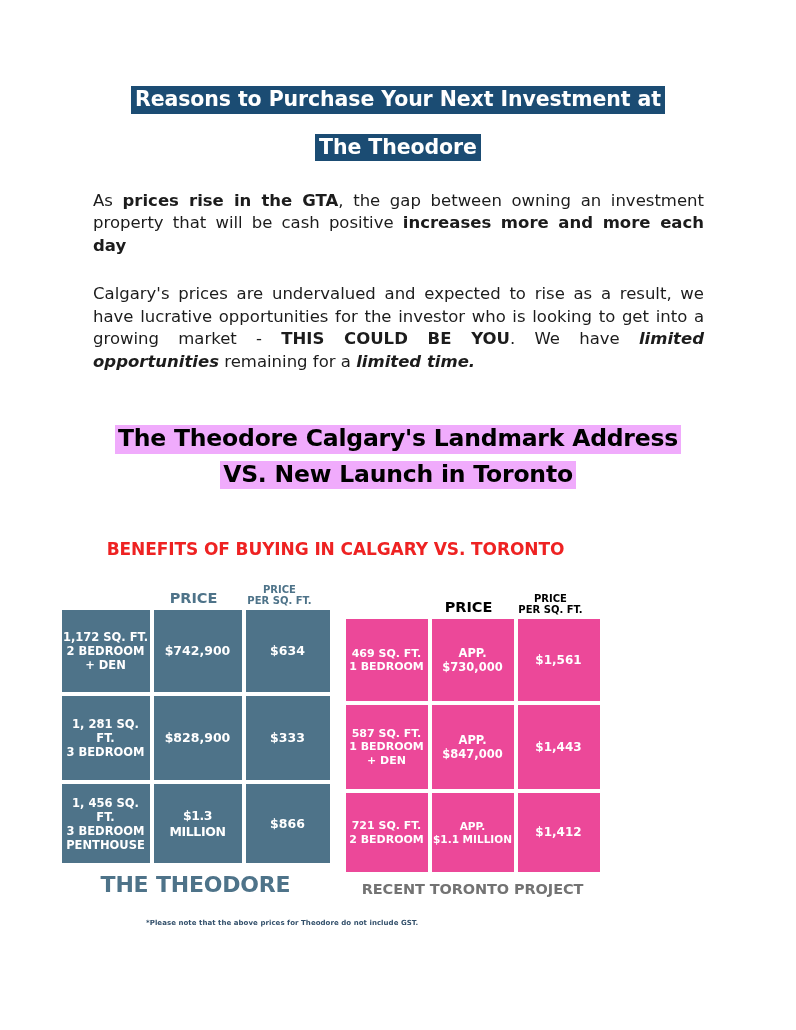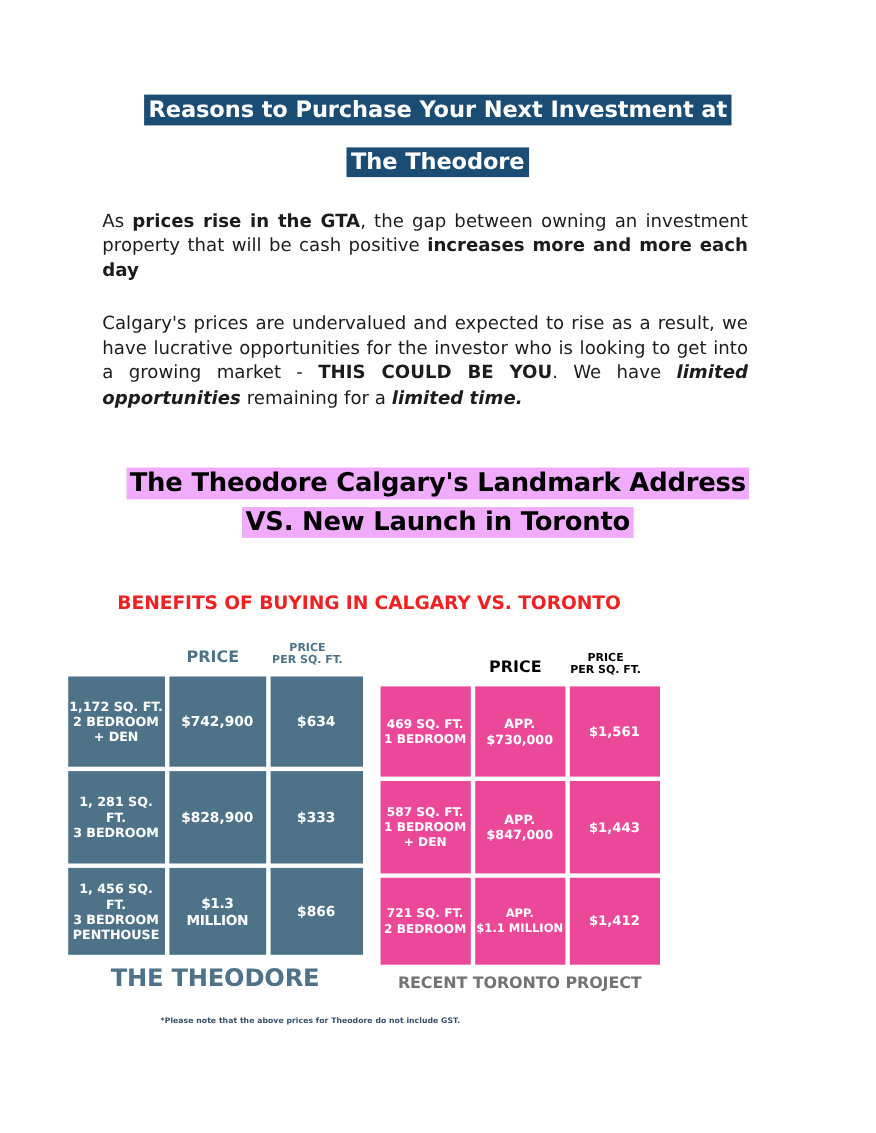--- a/index.html
+++ b/index.html
@@ -42,21 +42,21 @@
     letter-spacing: -0.1px;
     padding: 3px 4px 4px 4px;
   }
   .headline-line-2 {
     margin-top: 20px;
   }
 
   
   .body-copy {
     margin: 0;
-    padding: 0 116px 0 93px;
+    padding: 0 92px 0 93px;
   }
   .para {
     margin: 0;
     font-family: "DejaVu Sans", sans-serif;
     font-size: 16.5px;
     line-height: 1.36;
     text-align: justify;
     color: #1c1c1c;
   }
   .para b { font-weight: bold; }
@@ -126,21 +126,21 @@
     justify-content: flex-end;
     align-items: center;
   }
   .hdr-blank { }
   .hdr-price { font-size: 14.5px; }
   .hdr-persq { font-size: 10px; }
 
   .blue .hdr-cell { color: #4e7389; }
   .dark .hdr-cell { color: #000000; }
 
-  .grid { display: flex; flex-direction: column; gap: 4px; margin-top: 8px; }
+  .grid { display: flex; flex-direction: column; gap: 4px; margin-top: 3px; }
   .grow { display: flex; gap: 4px; }
 
   .cell {
     box-sizing: border-box;
     display: flex;
     align-items: center;
     justify-content: center;
     text-align: center;
     color: #ffffff;
     font-family: "DejaVu Sans", sans-serif;

